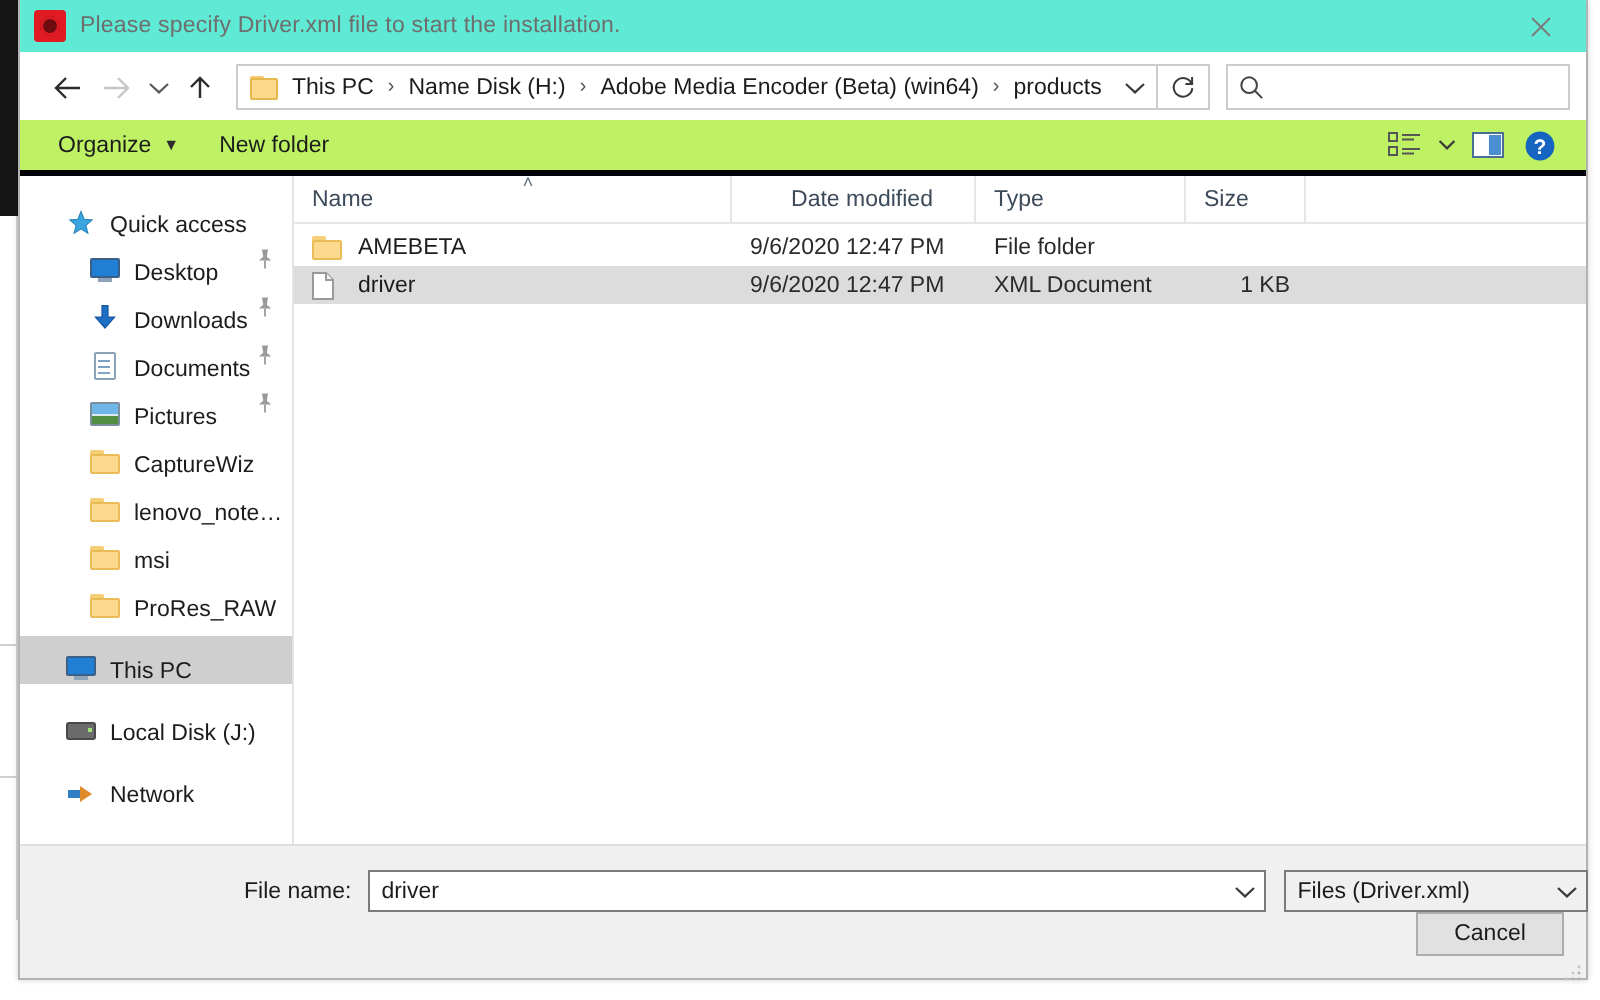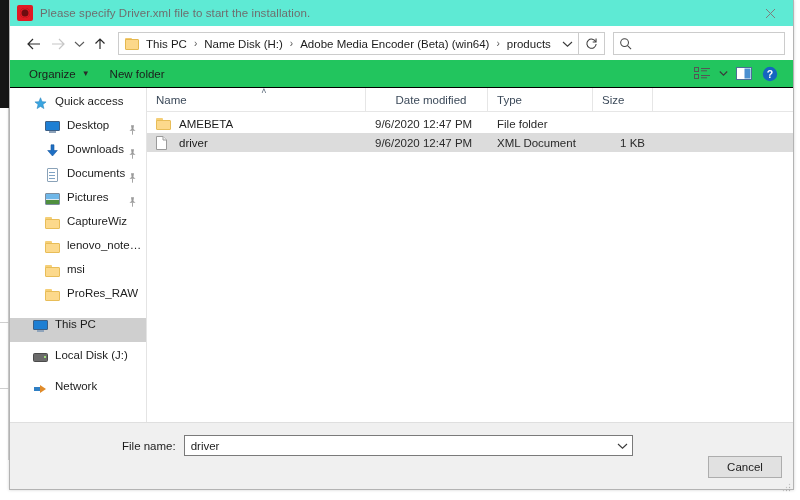--- a/index.html
+++ b/index.html
@@ -203,22 +203,22 @@
     color: #444;
     flex: none;
   }
 
   
   .cmdbar {
     height: 28px;
     display: flex;
     align-items: center;
     padding: 0 10px 0 14px;
-    border-bottom: 1px solid #000000;
-    background: #22c55e;
+    border-bottom: 3px solid #000000;
+    background: #bef264;
   }
   .cmd-item {
     font-size: 11.5px;
     color: #1c1c1c;
     display: flex;
     align-items: center;
     padding: 3px 5px;
     margin-right: 10px;
     white-space: nowrap;
   }
@@ -246,21 +246,21 @@
     width: 137px;
     flex: none;
     border-right: 1px solid #e4e4e4;
     padding-top: 7px;
     overflow: hidden;
     background: #ffffff;
   }
   .side-item {
     height: 24px;
     display: flex;
-    align-items: flex-start;
+    align-items: flex-end;
     padding-left: 22px;
     font-size: 11.5px;
     color: #1c1c1c;
     position: relative;
     white-space: nowrap;
   }
   .side-item.indent { padding-left: 34px; }
   .side-item.selected { background: #cfcfcf; }
   .side-ico {
     width: 16px; height: 16px;
@@ -776,20 +776,28 @@
     <div class="fn-row">
       <div class="fn-label">File name:</div>
       <div class="fn-combo">
         <input type="text" value="driver" style="">
         <span class="combo-arrow">
           <svg width="11" height="8" viewBox="0 0 11 8">
             <path d="M1 2 L5.5 6.2 L10 2" stroke="#3a3a3a" stroke-width="1.1" fill="none"></path>
           </svg>
         </span>
       </div>
+      <div class="type-combo">
+        <span class="tval">Files (Driver.xml)</span>
+        <span class="combo-arrow">
+          <svg width="11" height="8" viewBox="0 0 11 8">
+            <path d="M1 2 L5.5 6.2 L10 2" stroke="#3a3a3a" stroke-width="1.1" fill="none"></path>
+          </svg>
+        </span>
+      </div>
     </div>
 
     <div class="btn-row">
       <div class="dlg-btn">Cancel</div>
     </div>
 
     <div class="resize-grip">
       <svg width="10" height="10" viewBox="0 0 10 10">
         <circle cx="8.5" cy="8.5" r="0.7" fill="#b0b0b0"></circle>
         <circle cx="5.5" cy="8.5" r="0.7" fill="#b0b0b0"></circle>

